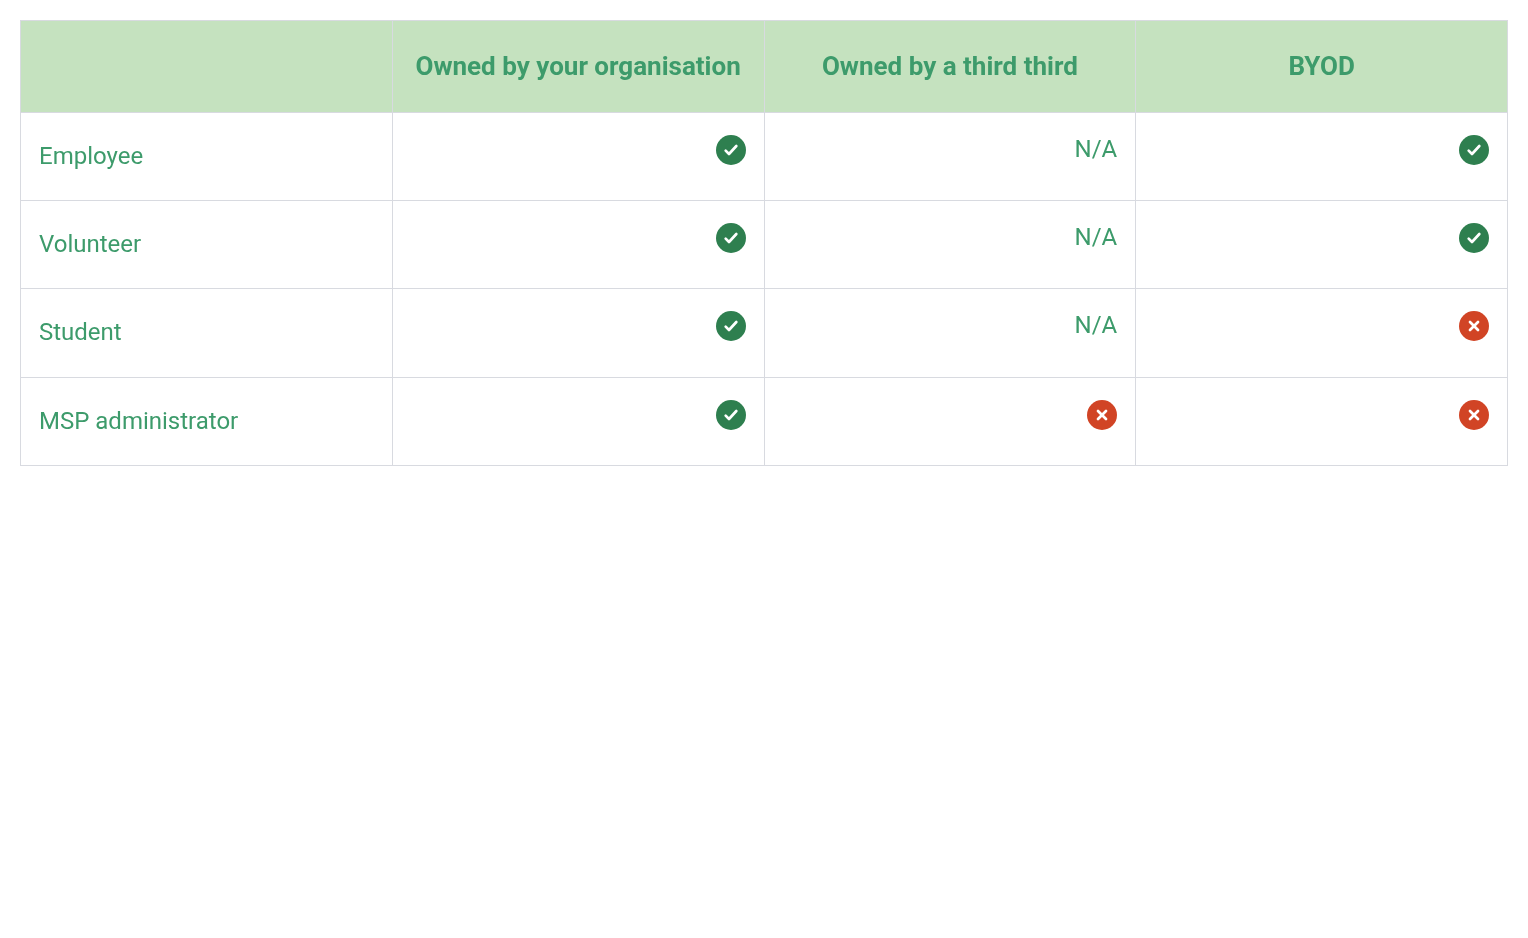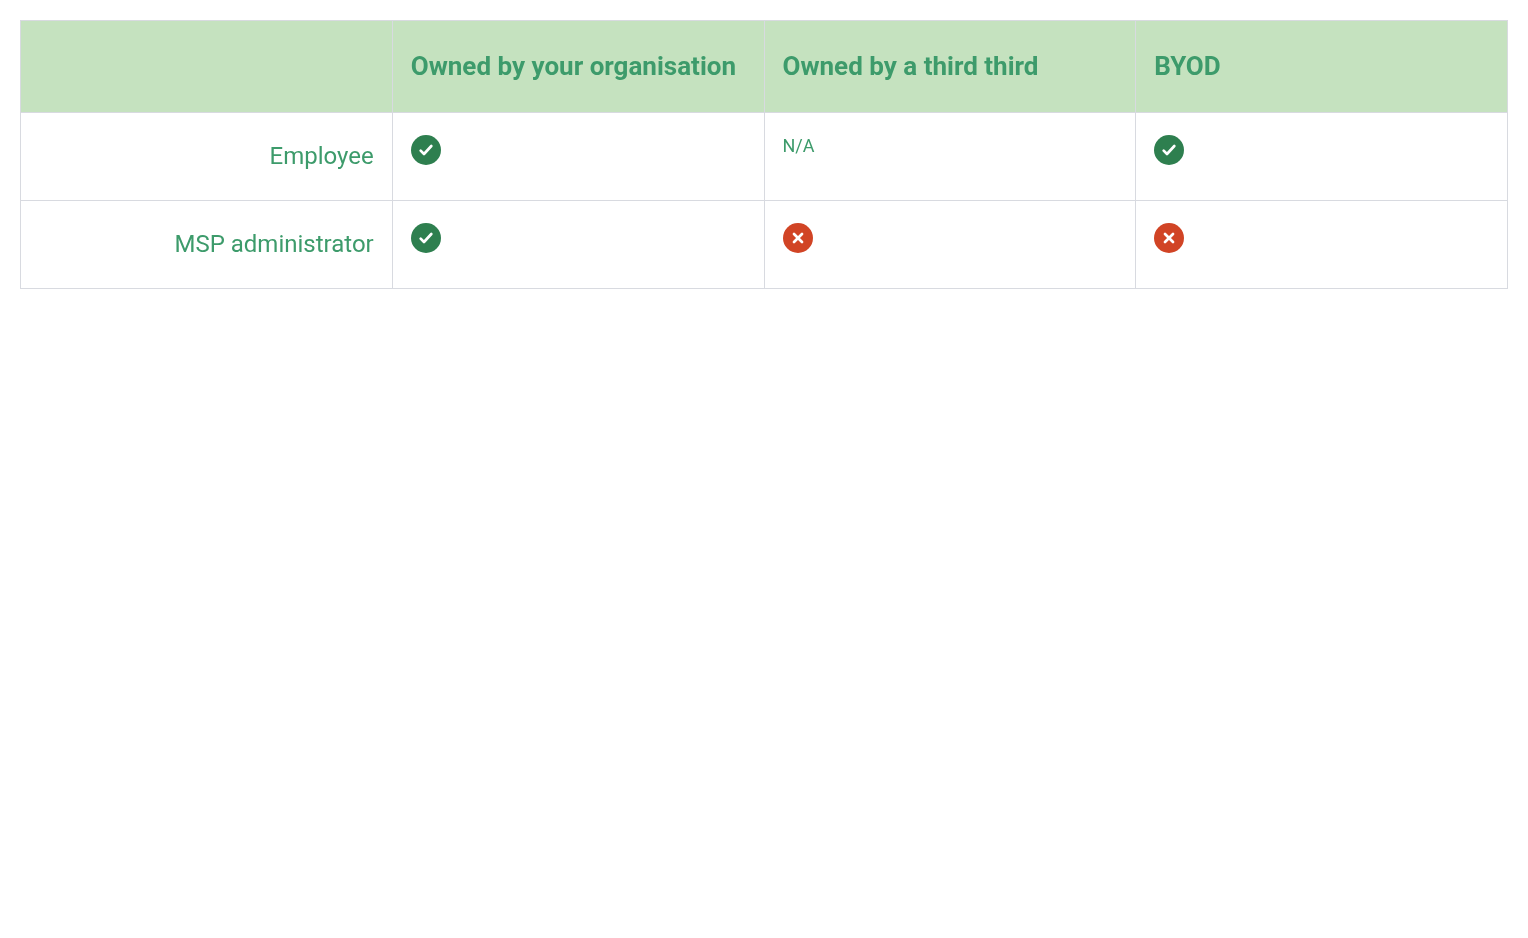--- a/index.html
+++ b/index.html
@@ -21,35 +21,35 @@
     th, td {
       border: 1px solid #d8dae0;
       vertical-align: top;
     }
     th {
       background: #c5e2bf;
       color: #3d9b6b;
       font-weight: 700;
       font-size: 26px;
       padding: 26px 18px;
-      text-align: left;
+      text-align: center;
       line-height: 1.5;
     }
     th.row-label-head {
       background: #c5e2bf;
     }
     td {
       background: #fff;
       padding: 22px 18px;
-      text-align: left;
-      font-size: 18px;
+      text-align: right;
+      font-size: 24px;
       color: #3d9b6b;
     }
     td.row-label {
-      text-align: right;
+      text-align: left;
       color: #3d9b6b;
       font-weight: 400;
       font-size: 24px;
       line-height: 1.8;
     }
     .col-label { width: 25%; }
     .col-data  { width: 25%; }
     .icon-circle {
       display: inline-flex;
       width: 30px;
@@ -104,20 +104,49 @@
             </svg>
           </span></td>
         <td><span class="na-text">N/A</span></td>
         <td><span class="icon-circle icon-check">
             <svg viewBox="0 0 24 24" fill="none" stroke="#fff" stroke-width="4" stroke-linecap="round" stroke-linejoin="round">
               <polyline points="4,13 9,18 20,6"></polyline>
             </svg>
           </span></td>
       </tr>
       <tr>
+        <td class="row-label multiline">Volunteer</td>
+        <td><span class="icon-circle icon-check">
+            <svg viewBox="0 0 24 24" fill="none" stroke="#fff" stroke-width="4" stroke-linecap="round" stroke-linejoin="round">
+              <polyline points="4,13 9,18 20,6"></polyline>
+            </svg>
+          </span></td>
+        <td><span class="na-text">N/A</span></td>
+        <td><span class="icon-circle icon-check">
+            <svg viewBox="0 0 24 24" fill="none" stroke="#fff" stroke-width="4" stroke-linecap="round" stroke-linejoin="round">
+              <polyline points="4,13 9,18 20,6"></polyline>
+            </svg>
+          </span></td>
+      </tr>
+      <tr>
+        <td class="row-label multiline">Student</td>
+        <td><span class="icon-circle icon-check">
+            <svg viewBox="0 0 24 24" fill="none" stroke="#fff" stroke-width="4" stroke-linecap="round" stroke-linejoin="round">
+              <polyline points="4,13 9,18 20,6"></polyline>
+            </svg>
+          </span></td>
+        <td><span class="na-text">N/A</span></td>
+        <td><span class="icon-circle icon-cross">
+            <svg viewBox="0 0 24 24" fill="none" stroke="#fff" stroke-width="4" stroke-linecap="round" stroke-linejoin="round">
+              <line x1="6" y1="6" x2="18" y2="18"></line>
+              <line x1="18" y1="6" x2="6" y2="18"></line>
+            </svg>
+          </span></td>
+      </tr>
+      <tr>
         <td class="row-label multiline">MSP administrator</td>
         <td><span class="icon-circle icon-check">
             <svg viewBox="0 0 24 24" fill="none" stroke="#fff" stroke-width="4" stroke-linecap="round" stroke-linejoin="round">
               <polyline points="4,13 9,18 20,6"></polyline>
             </svg>
           </span></td>
         <td><span class="icon-circle icon-cross">
             <svg viewBox="0 0 24 24" fill="none" stroke="#fff" stroke-width="4" stroke-linecap="round" stroke-linejoin="round">
               <line x1="6" y1="6" x2="18" y2="18"></line>
               <line x1="18" y1="6" x2="6" y2="18"></line>

